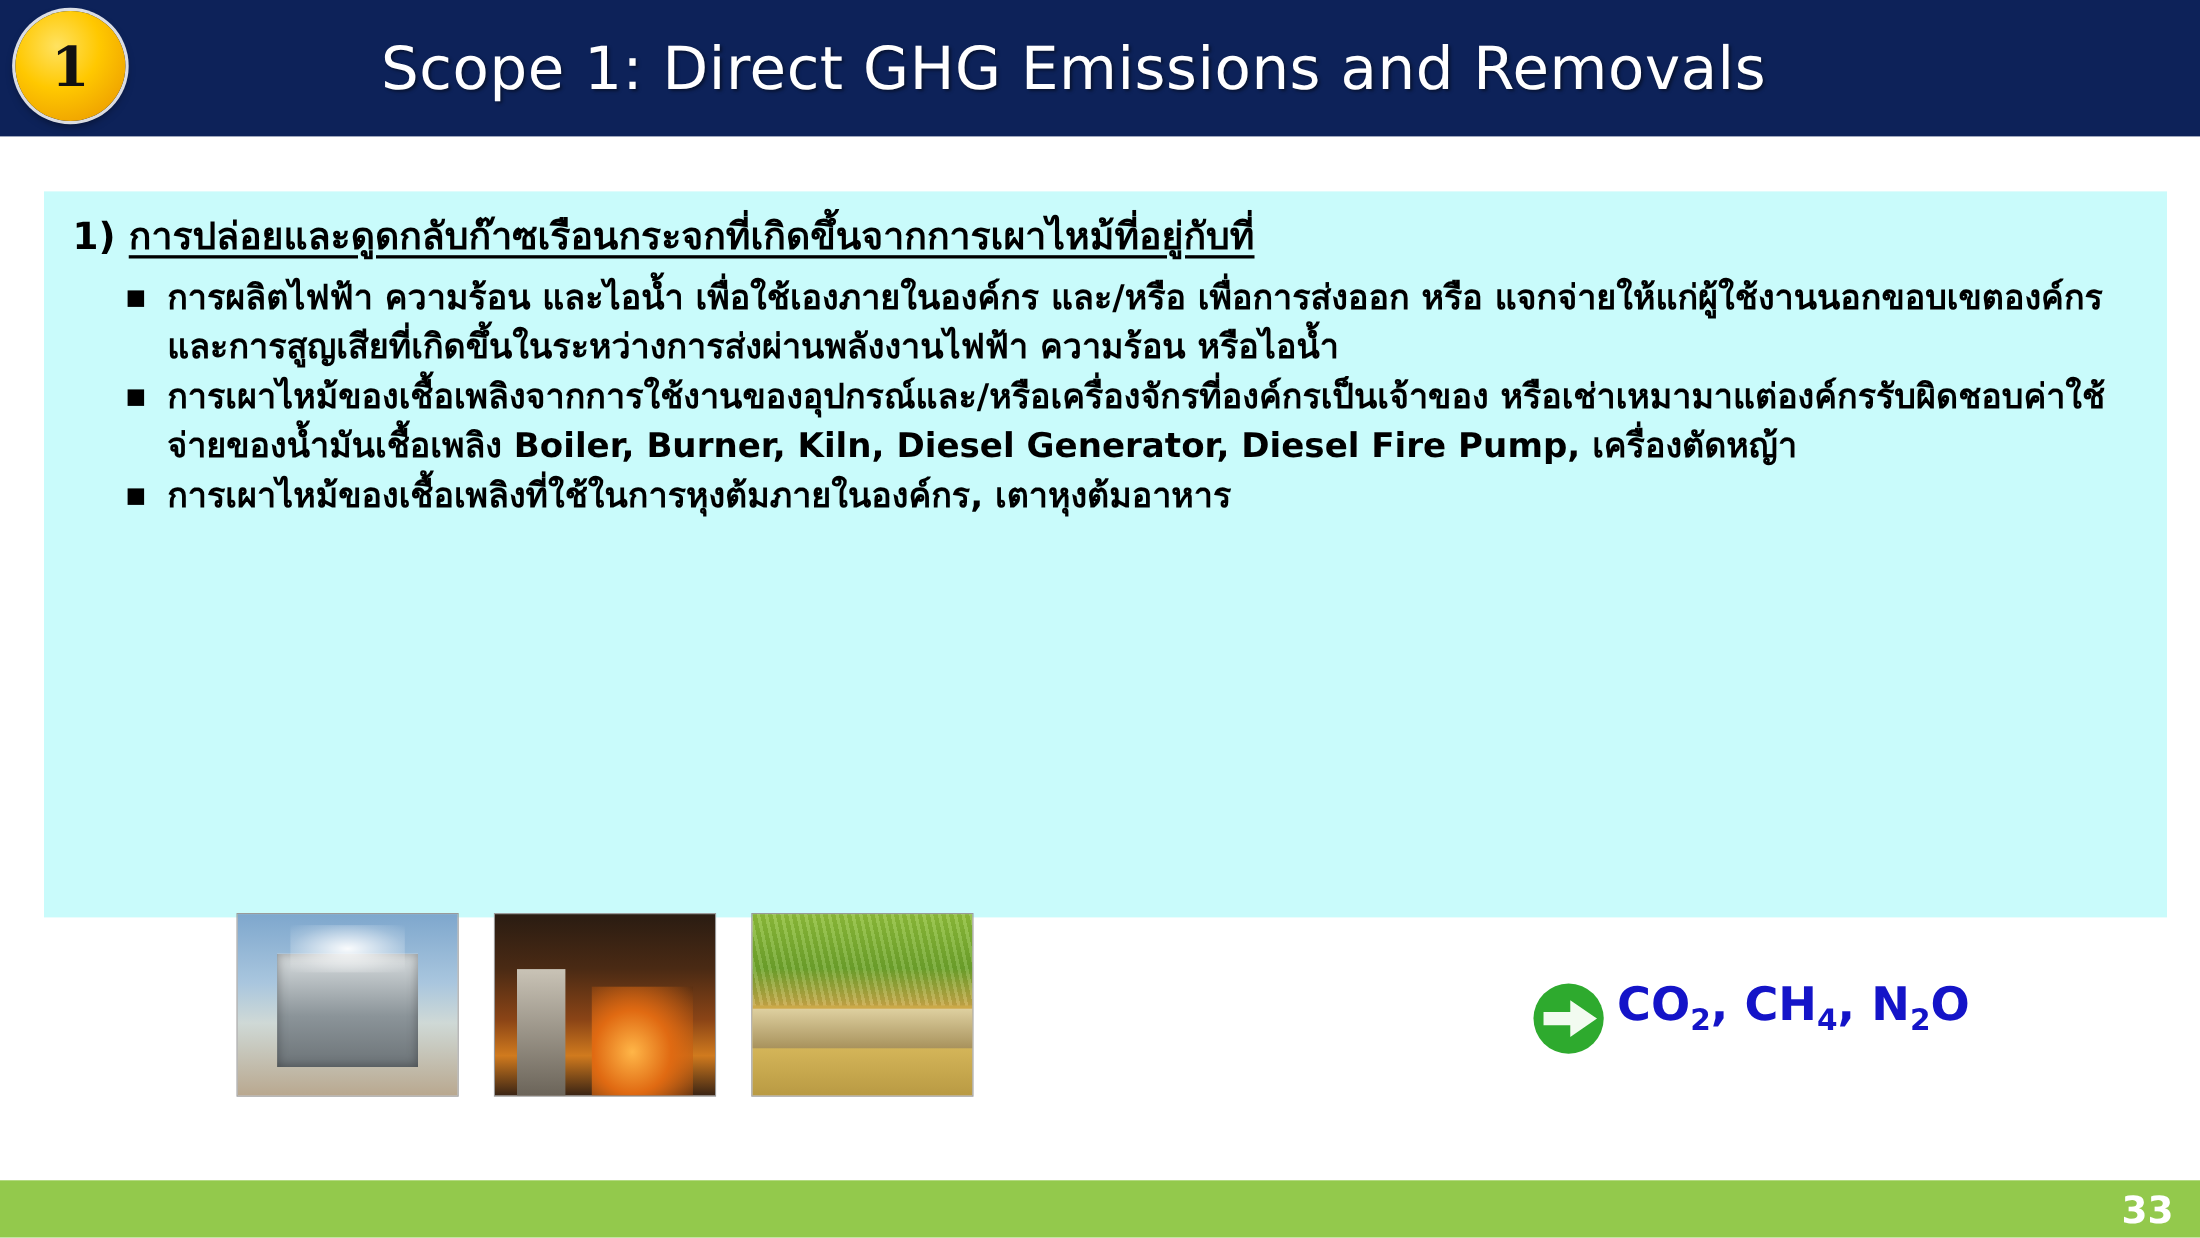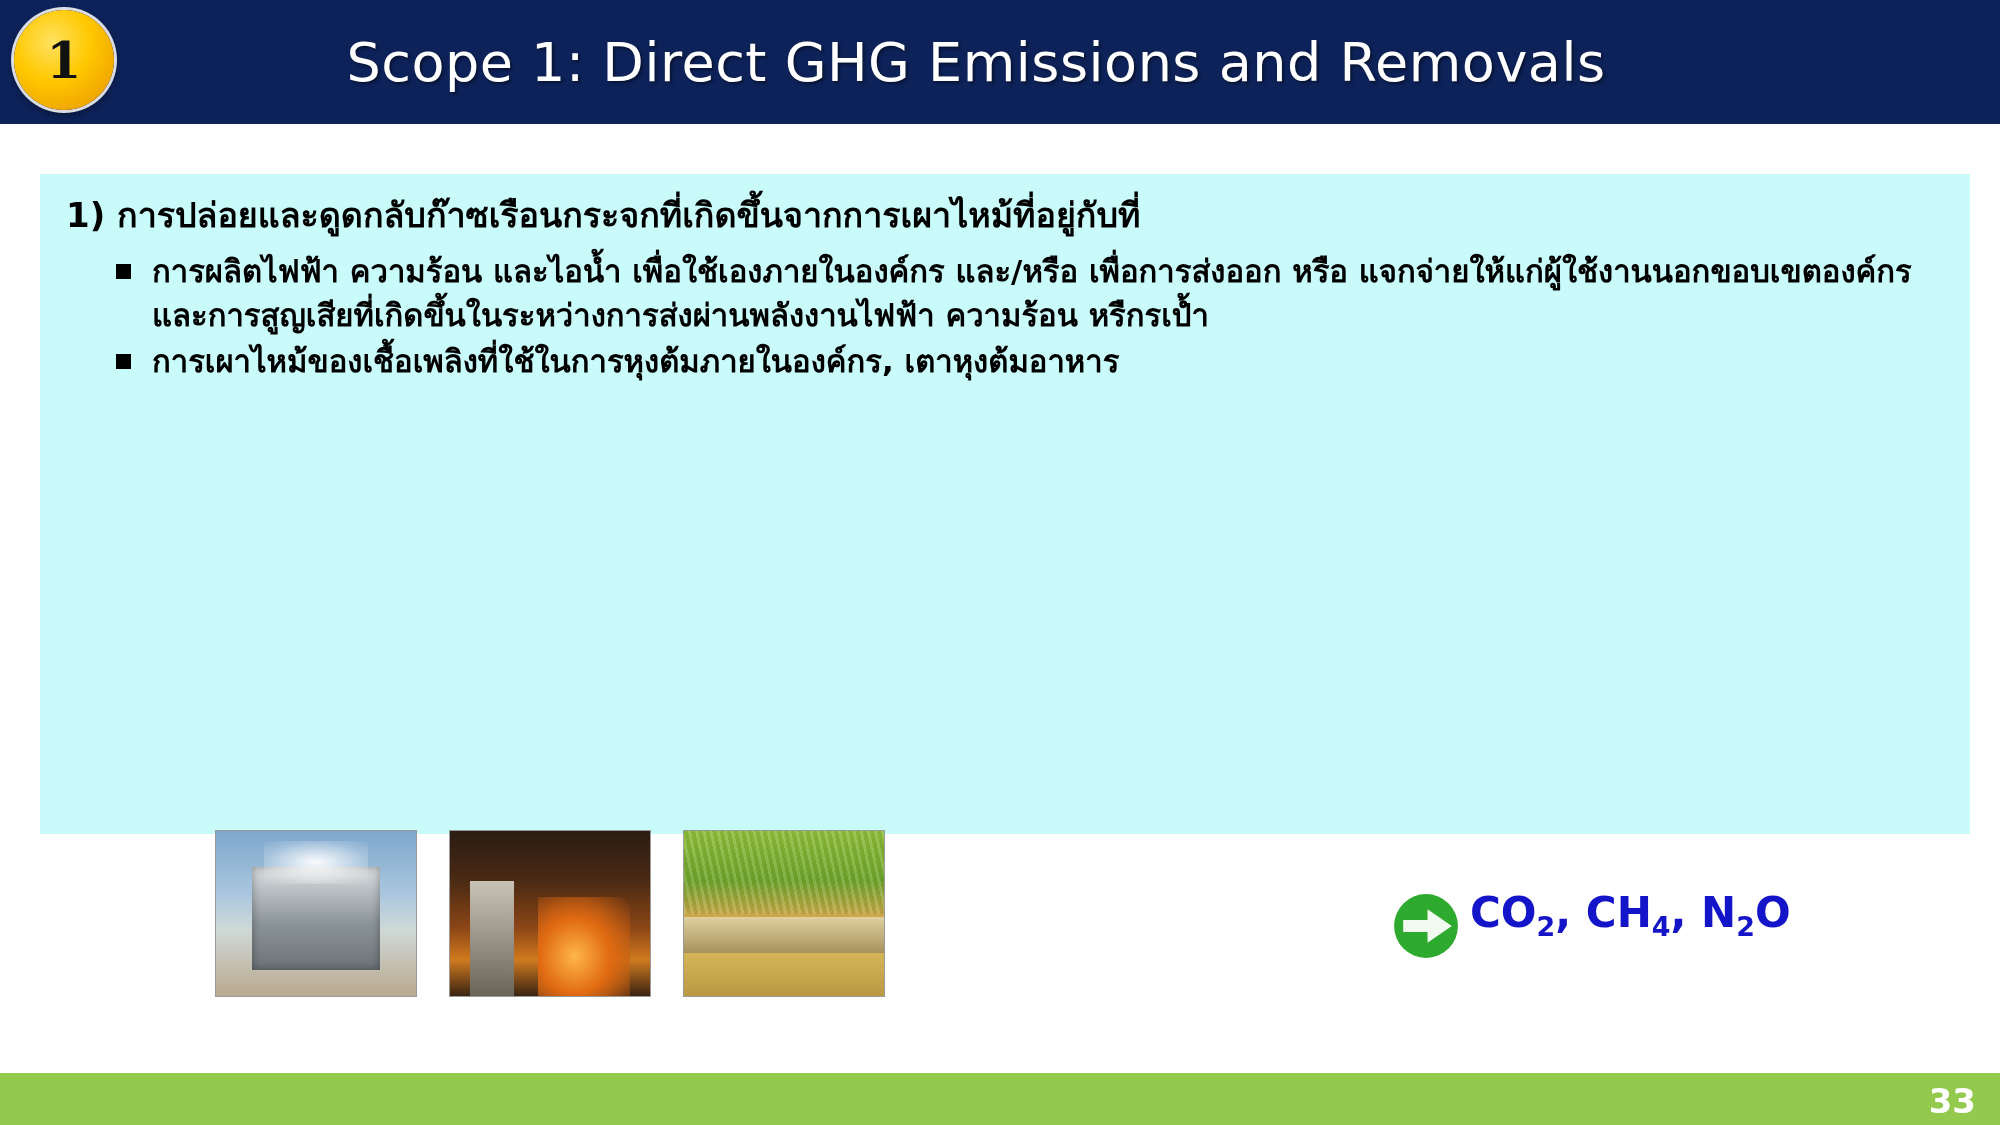--- a/index.html
+++ b/index.html
@@ -72,21 +72,21 @@
     padding: 14px 30px 10px 14px;
   }
   .section-heading {
     font-size: 34px;
     font-weight: bold;
     color: #000000;
     line-height: 1.15;
     margin: 8px 0 14px 12px;
   }
   .section-heading .num { text-decoration: none; }
-  .section-heading .u { text-underline-offset: 6px; margin-top: 16px; }
+  .section-heading .u { text-decoration: underline; text-underline-offset: 6px; margin-top: 16px; }
 
   ul.bullets {
     list-style: none;
     margin: 0;
     padding: 0 0 0 98px;
   }
   ul.bullets li {
     position: relative;
     font-size: 31px;
     font-weight: bold;
@@ -216,21 +216,25 @@
 <div class="content-panel">
 
   <div class="section-heading">
     <span class="num">1)</span>
     <span class="u">การปล่อยและดูดกลับก๊าซเรือนกระจกที่เกิดขึ้นจากการเผาไหม้ที่อยู่กับที่</span>
   </div>
 
   <ul class="bullets">
     <li>
       <span class="sq"></span>
-      <span>การผลิตไฟฟ้า ความร้อน และไอน้ำ เพื่อใช้เองภายในองค์กร และ/หรือ เพื่อการส่งออก หรือ แจกจ่ายให้แก่ผู้ใช้งานนอกขอบเขตองค์กรและการสูญเสียที่เกิดขึ้นในระหว่างการส่งผ่านพลังงานไฟฟ้า ความร้อน หรืกรเป้ำ</span>
+      <span>การผลิตไฟฟ้า ความร้อน และไอน้ำ เพื่อใช้เองภายในองค์กร และ/หรือ เพื่อการส่งออก หรือ แจกจ่ายให้แก่ผู้ใช้งานนอกขอบเขตองค์กรและการสูญเสียที่เกิดขึ้นในระหว่างการส่งผ่านพลังงานไฟฟ้า ความร้อน หรือไอน้ำ</span>
+    </li>
+    <li>
+      <span class="sq"></span>
+      <span>การเผาไหม้ของเชื้อเพลิงจากการใช้งานของอุปกรณ์และ/หรือเครื่องจักรที่องค์กรเป็นเจ้าของ หรือเช่าเหมามาแต่องค์กรรับผิดชอบค่าใช้จ่ายของน้ำมันเชื้อเพลิง Boiler, Burner, Kiln, Diesel Generator, Diesel Fire Pump, เครื่องตัดหญ้า</span>
     </li>
     <li>
       <span class="sq"></span>
       <span>การเผาไหม้ของเชื้อเพลิงที่ใช้ในการหุงต้มภายในองค์กร, เตาหุงต้มอาหาร</span>
     </li>
   </ul>
 </div>
 
 <div class="photos">
   <div class="photo photo-1"></div>

